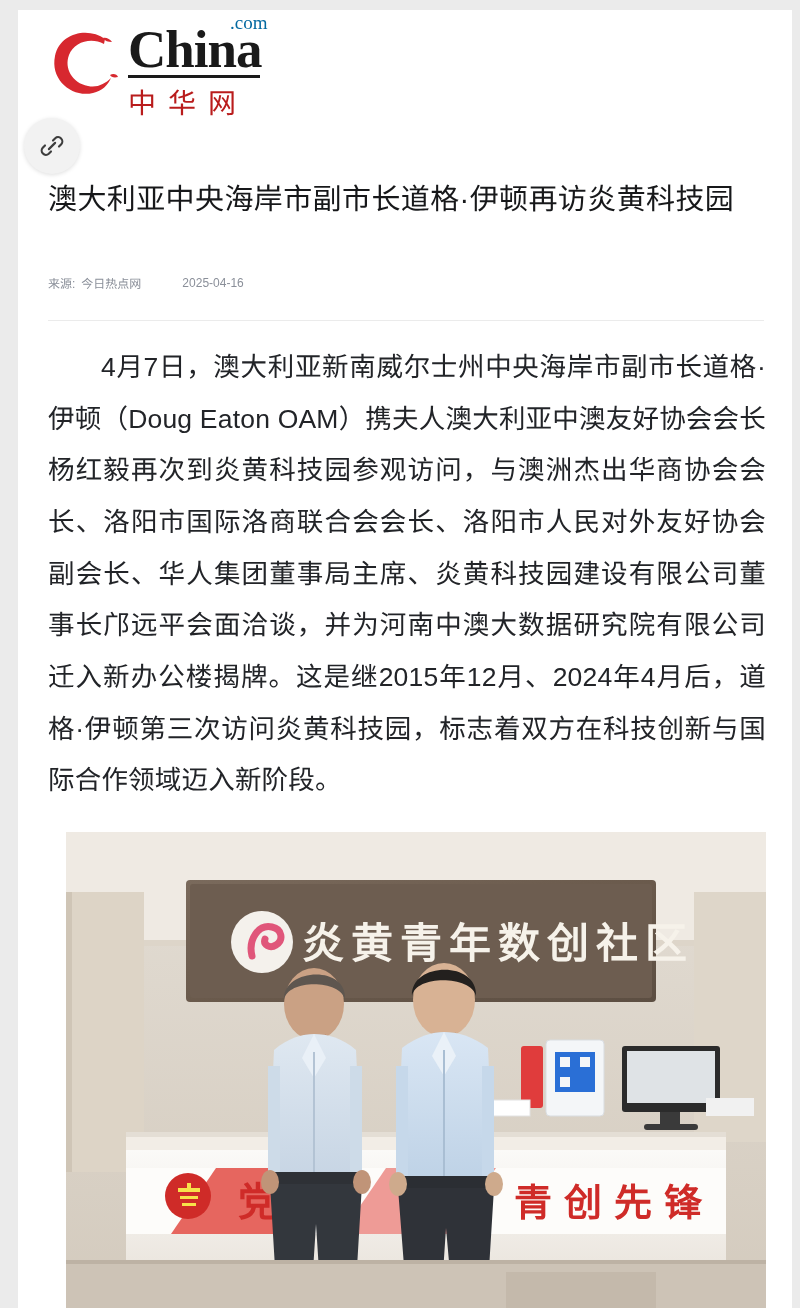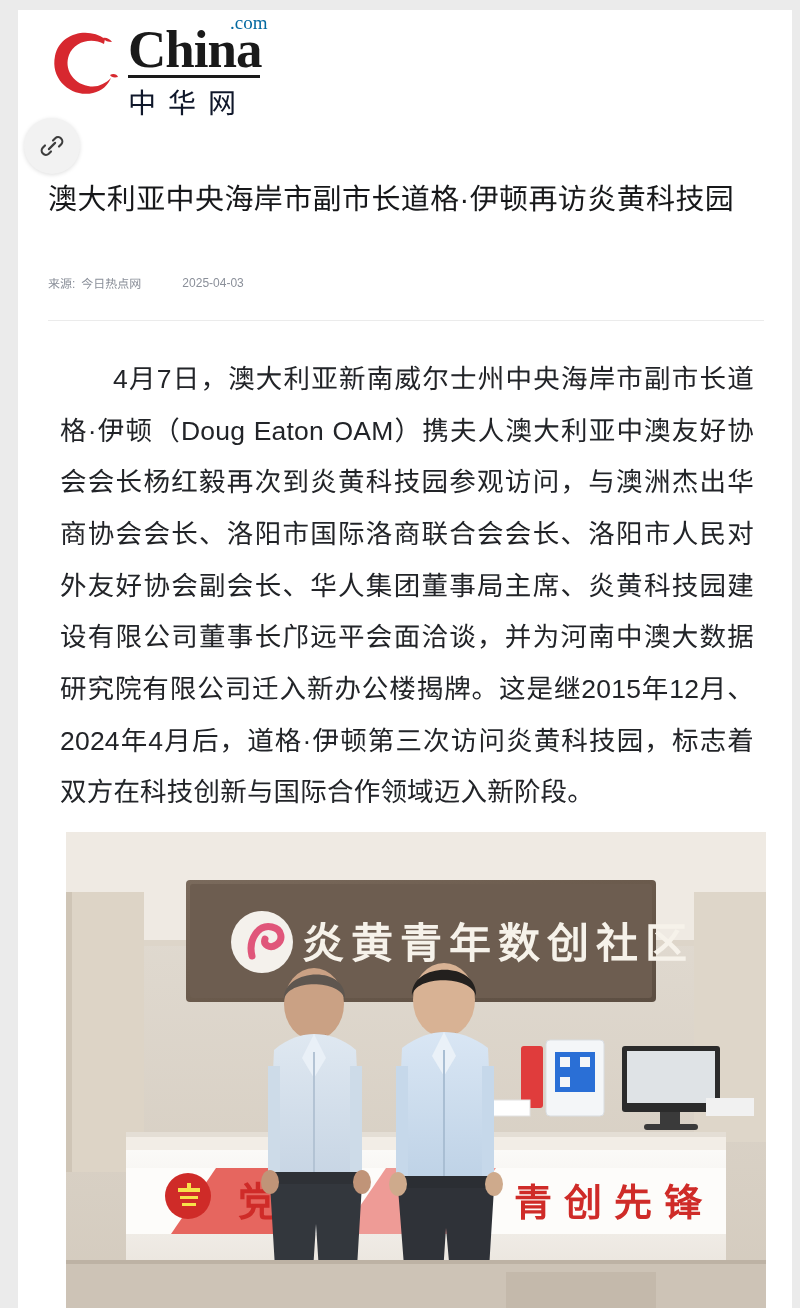--- a/index.html
+++ b/index.html
@@ -89,21 +89,21 @@
     right: -6px;
     top: -12px;
     font-family: "Liberation Serif", "DejaVu Serif", serif;
     font-size: 19px;
     font-weight: normal;
     color: #0369a1;
   }
   .logo-cn {
     font-size: 28px;
     letter-spacing: 12px;
-    color: #0f172a;
+    color: #b91c1c;
     margin-top: 3px;
     font-family: "Liberation Sans", "DejaVu Sans", sans-serif;
   }
   .logo-underline {
     width: 132px;
     height: 3px;
     background: #1a1a1a;
     margin-top: 1px;
   }
 
@@ -166,21 +166,21 @@
     top: 332px;
     left: 30px;
     width: 718px;
     font-size: 26.5px;
     line-height: 1.95;
     color: #222428;
     text-align: justify;
     text-justify: inter-ideograph;
     letter-spacing: 0.2px;
   }
-  .body-text p { margin: 12px; text-indent: 2em; }
+  .body-text p { margin: 0; text-indent: 2em; }
 
   
   .photo {
     position: absolute;
     top: 822px;
     left: 48px;
     width: 700px;
     height: 486px;
     overflow: hidden;
     background: #cfc6ba;
@@ -222,21 +222,21 @@
         <path d="M12.8 7.6 L14.6 5.8 a3.4 3.4 0 0 1 4.8 4.8 l-1.8 1.8"></path>
         <path d="M11.2 16.4 L9.4 18.2 a3.4 3.4 0 0 1 -4.8 -4.8 l1.8 -1.8"></path>
       </svg>
     </div>
 
     <h1 class="title">澳大利亚中央海岸市副市长道格·伊顿再访炎黄科技园</h1>
 
     <div class="meta">
       <span class="m-src-label">来源:</span>
       <span class="m-src">今日热点网</span>
-      <span class="m-date">2025-04-03</span>
+      <span class="m-date">2025-04-16</span>
     </div>
 
     <div class="divider"></div>
 
     <div class="body-text">
       <p>4月7日，澳大利亚新南威尔士州中央海岸市副市长道格·伊顿（Doug Eaton OAM）携夫人澳大利亚中澳友好协会会长杨红毅再次到炎黄科技园参观访问，与澳洲杰出华商协会会长、洛阳市国际洛商联合会会长、洛阳市人民对外友好协会副会长、华人集团董事局主席、炎黄科技园建设有限公司董事长邝远平会面洽谈，并为河南中澳大数据研究院有限公司迁入新办公楼揭牌。这是继2015年12月、2024年4月后，道格·伊顿第三次访问炎黄科技园，标志着双方在科技创新与国际合作领域迈入新阶段。</p>
     </div>
 
     <div class="photo">
       <svg width="700" height="486" viewBox="0 0 700 486" xmlns="http://www.w3.org/2000/svg">

